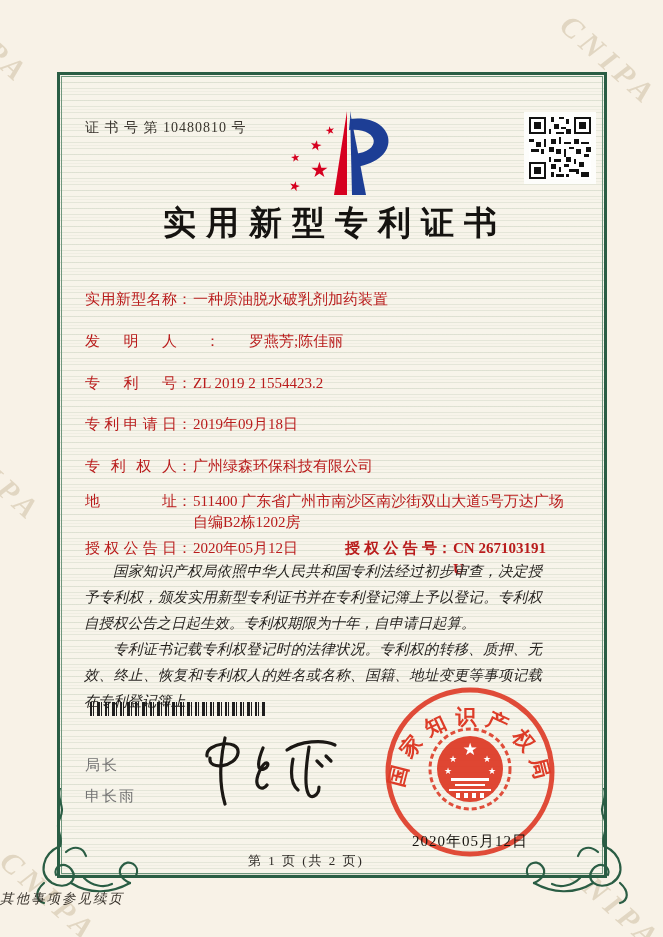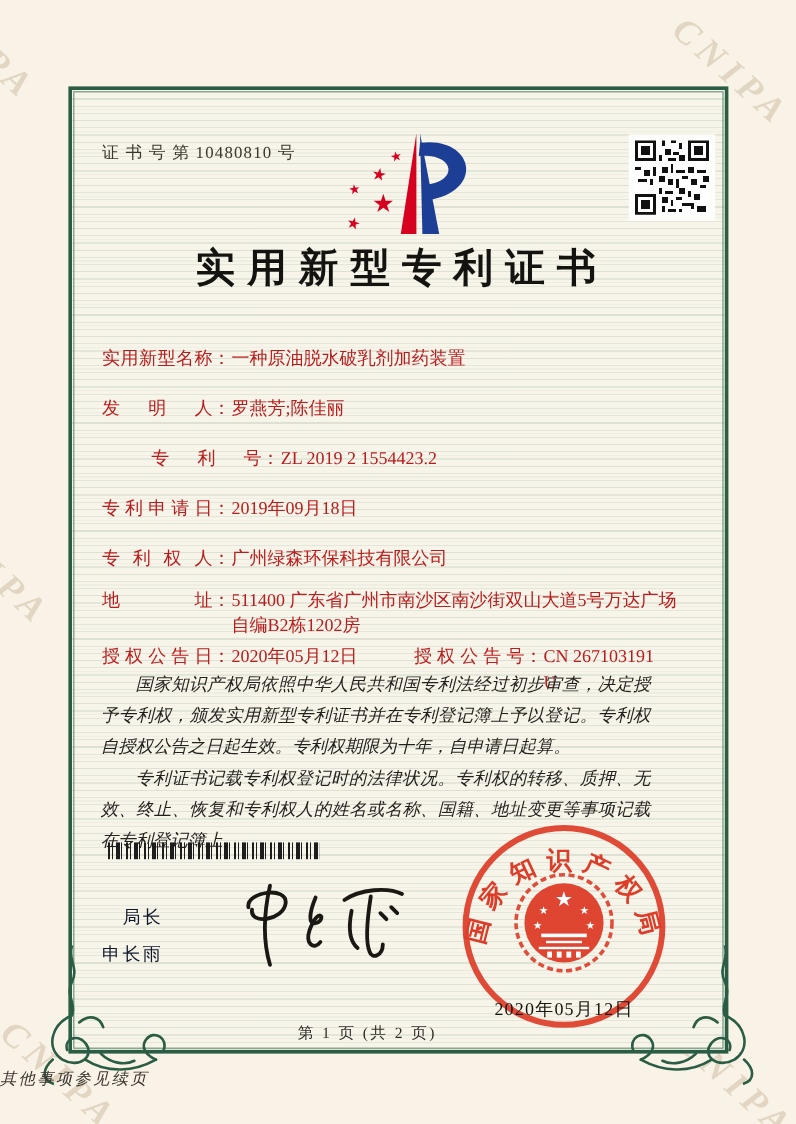--- a/index.html
+++ b/index.html
@@ -28,36 +28,36 @@
            display:flex;align-items:center;justify-content:center;}
 
   .title{position:absolute;left:0;top:201px;width:660px;text-align:center;font-size:33px;
          font-weight:bold;letter-spacing:10px;color:#151310;text-indent:10px;}
 
   .row{position:absolute;left:85px;display:flex;font-size:15px;color:#b91c1c;line-height:21px;}
   .flabel{display:inline-block;width:92px;text-align:justify;text-align-last:justify;flex:none;}
   .colon{flex:none;width:16px;}
   .fvalue{display:block;}
   .addr .fvalue{width:372px;}
-  .grant2{position:absolute;left:260px;top:0;display:flex;}
+  .grant2{position:absolute;left:260px;top:0;display:flex;font-weight:bold;}
   .grant-wrap{position:relative;width:470px;}
 
   .legal{position:absolute;left:84px;top:558px;width:458px;font-size:14.5px;font-style:italic;
          line-height:26px;color:#221f1c;text-align:justify;}
   .legal p{margin:0;text-indent:2em;}
 
   .barcode{position:absolute;left:90px;top:702px;width:176px;height:14px;
     background:repeating-linear-gradient(90deg,
       #1d1d1d 0 2px, rgba(0,0,0,0) 2px 3px,
       #1d1d1d 3px 4px, rgba(0,0,0,0) 4px 7px,
       #1d1d1d 7px 10px, rgba(0,0,0,0) 10px 11px,
       #1d1d1d 11px 12px, rgba(0,0,0,0) 12px 15px);}
 
   .signer{position:absolute;left:85px;top:749px;font-family:"Liberation Sans","DejaVu Sans",sans-serif;
-          font-size:15px;color:#0f172a;letter-spacing:2px;line-height:31px;text-align:right;}
+          font-size:15px;color:#737373;letter-spacing:2px;line-height:31px;}
   .signature{position:absolute;left:195px;top:726px;}
 
   .seal{position:absolute;left:383px;top:685px;}
 
   .page-info{position:absolute;left:0;top:852px;width:612px;text-align:center;font-size:13px;
              letter-spacing:2px;color:#2e2a26;}
   .foot-note{position:absolute;left:0;top:890px;width:578px;font-size:13.5px;
              font-style:italic;letter-spacing:2px;color:#3a352e;}
 </style>
 </head>
@@ -174,26 +174,26 @@
     </svg>
   </div>
 
   <div class="title">实用新型专利证书</div>
 
   <div class="row" style="top:289px;">
     <span class="flabel">实用新型名称</span>
       <span class="colon">：</span>
     <span class="fvalue">一种原油脱水破乳剂加药装置</span>
   </div>
-  <div class="row" style="top:331px;">
+  <div class="row" style="top:331px;gap:28px;">
     <span class="flabel">发明人</span>
       <span class="colon">：</span>
     <span class="fvalue">罗燕芳;陈佳丽</span>
   </div>
-  <div class="row" style="top:373px;margin-left:41px;">
+  <div class="row" style="top:373px;">
     <span class="flabel">专利号</span>
       <span class="colon">：</span>
     <span class="fvalue">ZL 2019 2 1554423.2</span>
   </div>
   <div class="row" style="top:414px;">
     <span class="flabel">专利申请日</span>
       <span class="colon">：</span>
     <span class="fvalue">2019年09月18日</span>
   </div>
   <div class="row" style="top:456px;">

